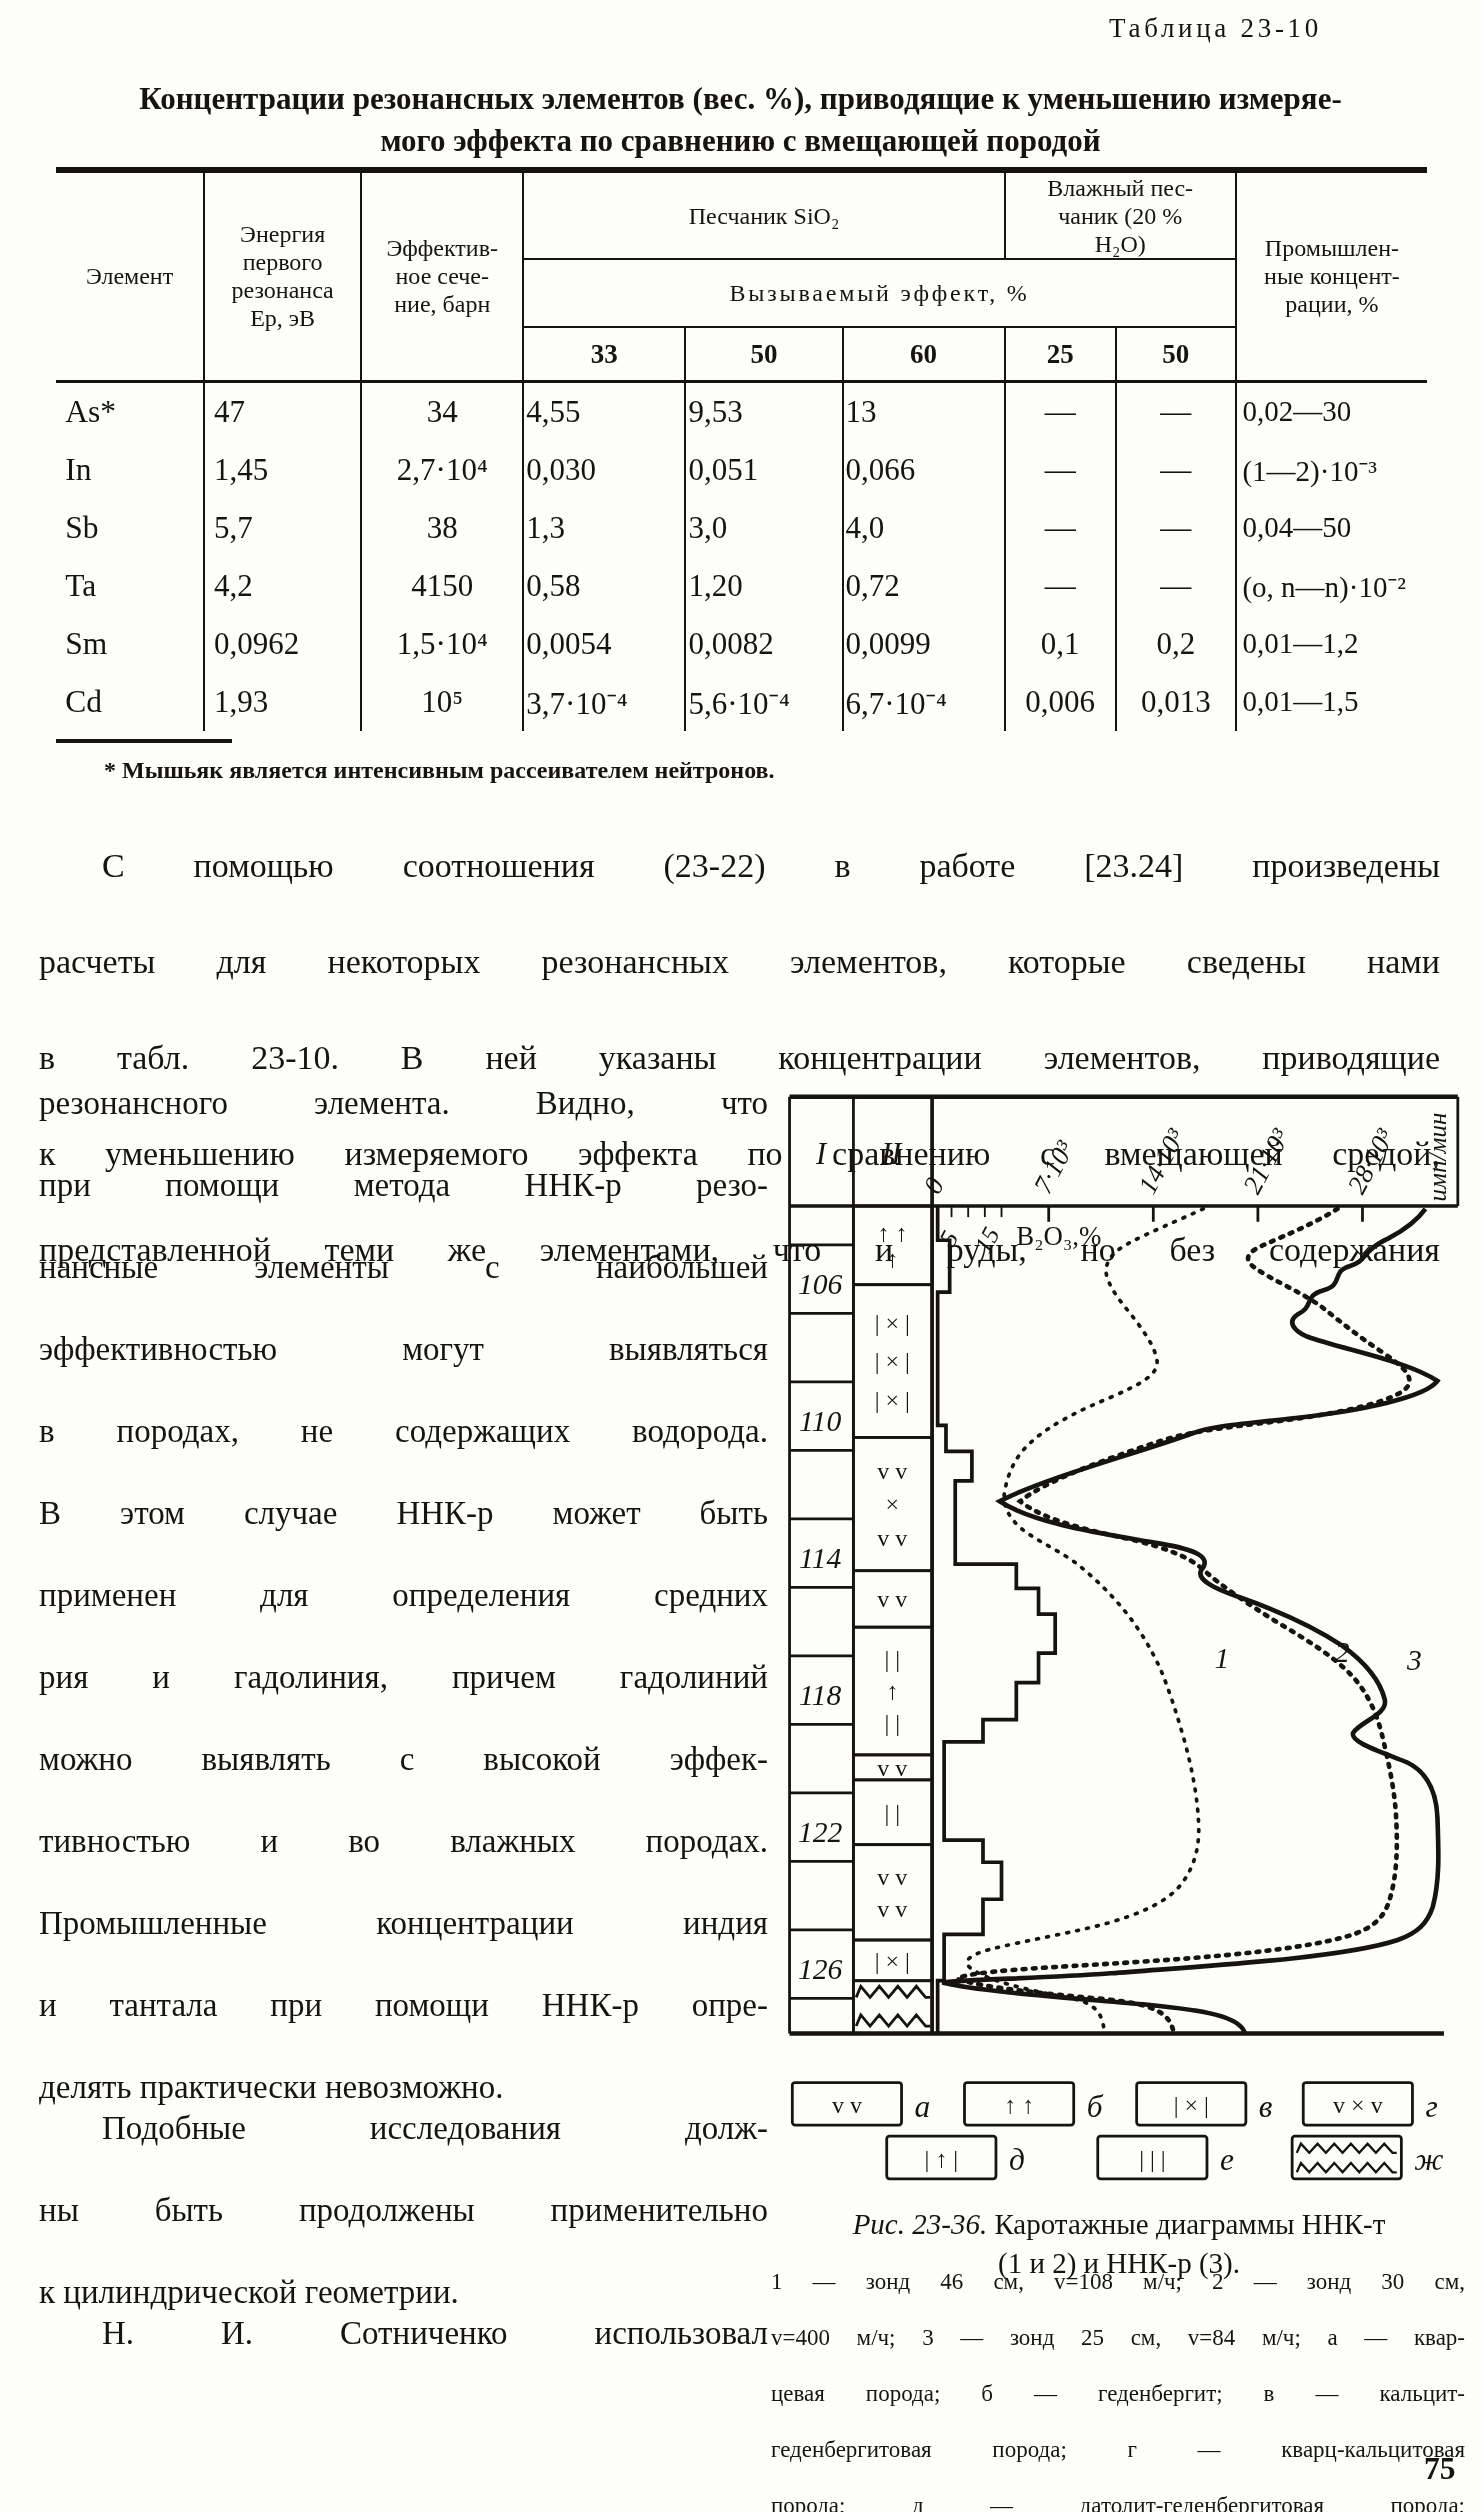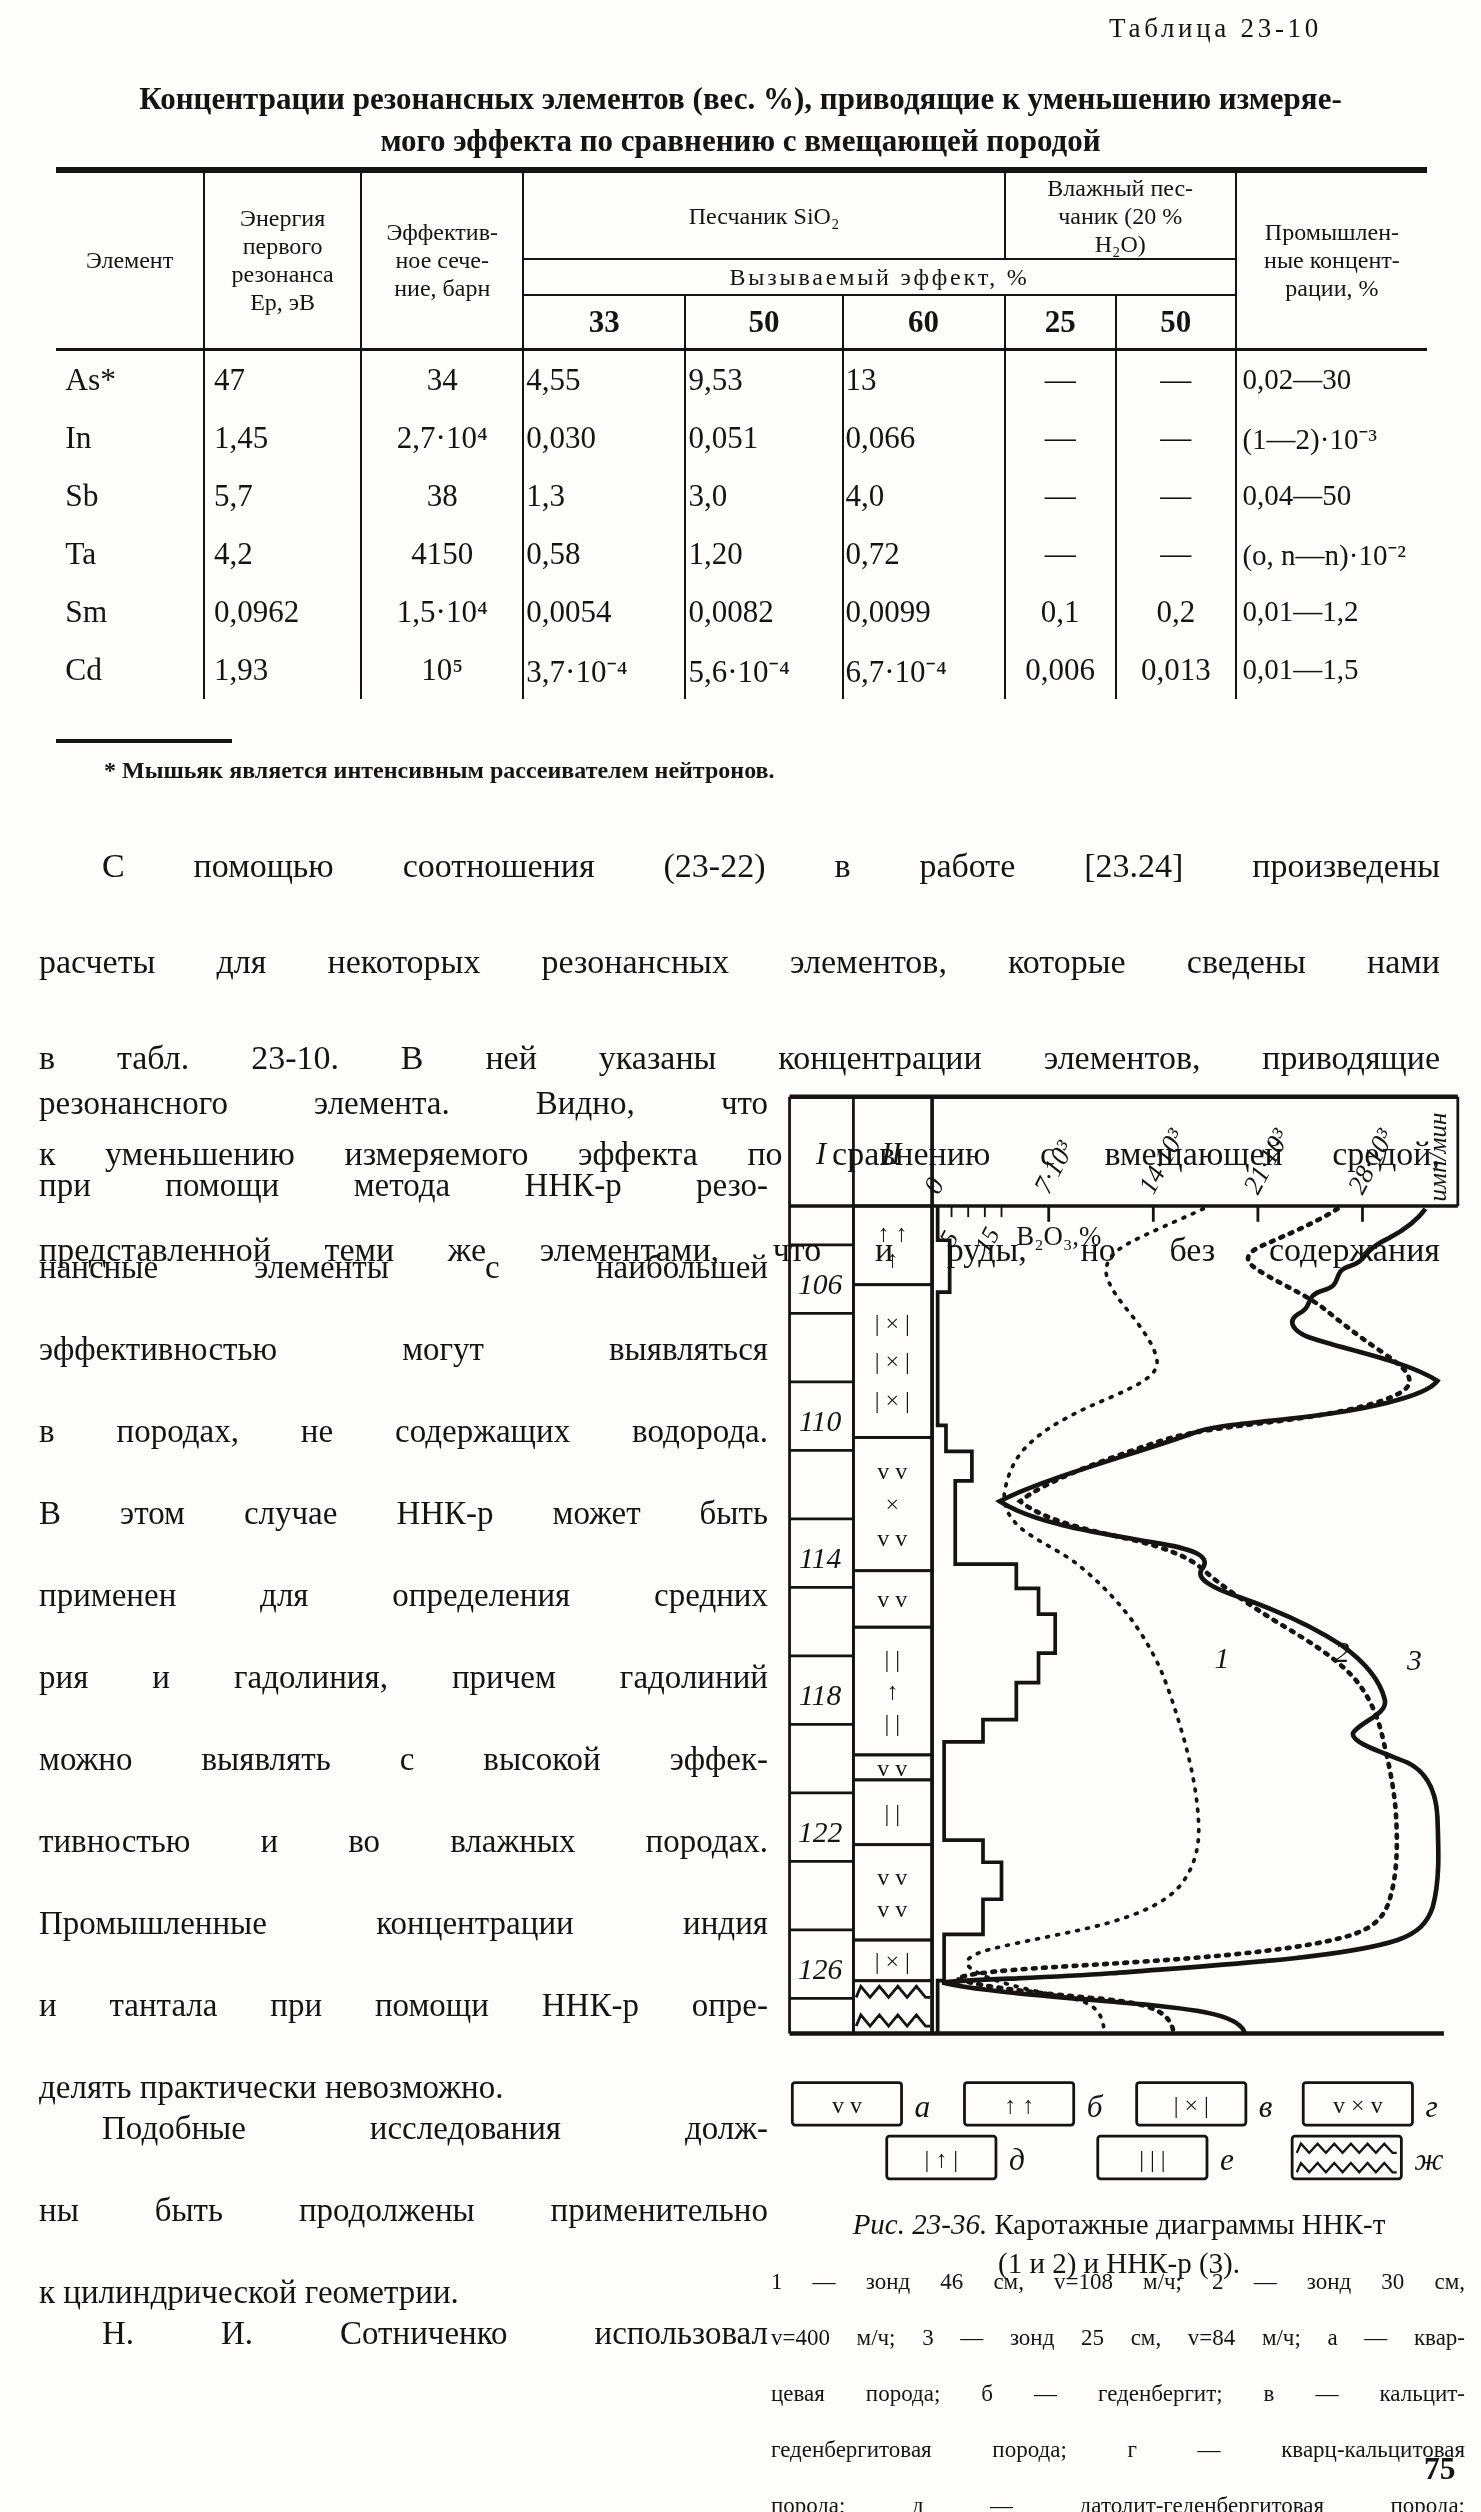--- a/index.html
+++ b/index.html
@@ -10,23 +10,23 @@
   .tbl-label{top:13px;right:159px;font-size:27px;letter-spacing:3.7px;}
   .tbl-title{left:37px;top:78px;width:1407px;text-align:center;font-weight:bold;
              font-size:31px;line-height:42px;}
   
   #restable{position:absolute;left:56px;top:167px;width:1371px;border-collapse:collapse;
             table-layout:fixed;border-top:6.5px solid #161310;}
   #restable th,#restable td{padding:0;font-weight:normal;color:#161310;}
   #restable thead th{font-size:24px;line-height:28px;text-align:center;vertical-align:middle;
             white-space:pre-line;}
   #restable tr.h1{height:89px}
-  #restable tr.h2{height:36px}
+  #restable tr.h2{height:68px}
   #restable tr.h3{height:54px}
-  #restable tr.h3 th{font-weight:bold;font-size:31px;}
+  #restable tr.h3 th{font-weight:bold;font-size:27px;}
   #restable .bl{border-left:2.8px solid #161310;}
   #restable .bb{border-bottom:2.8px solid #161310;}
   #restable .sp{letter-spacing:2.8px;}
   #restable tbody td{height:58px;font-size:31px;border-left:2.8px solid #161310;vertical-align:middle;}
   #restable tbody td.c0{border-left:none;padding-left:9.3px;font-size:31.5px;}
   #restable tbody tr:first-child td{border-top:3.7px solid #161310;}
   #restable .c1{padding-left:9px;}
   #restable .c2{text-align:center;}
   #restable .c3,#restable .c4,#restable .c5{padding-left:2px;}
   #restable .c6,#restable .c7{text-align:center;}

